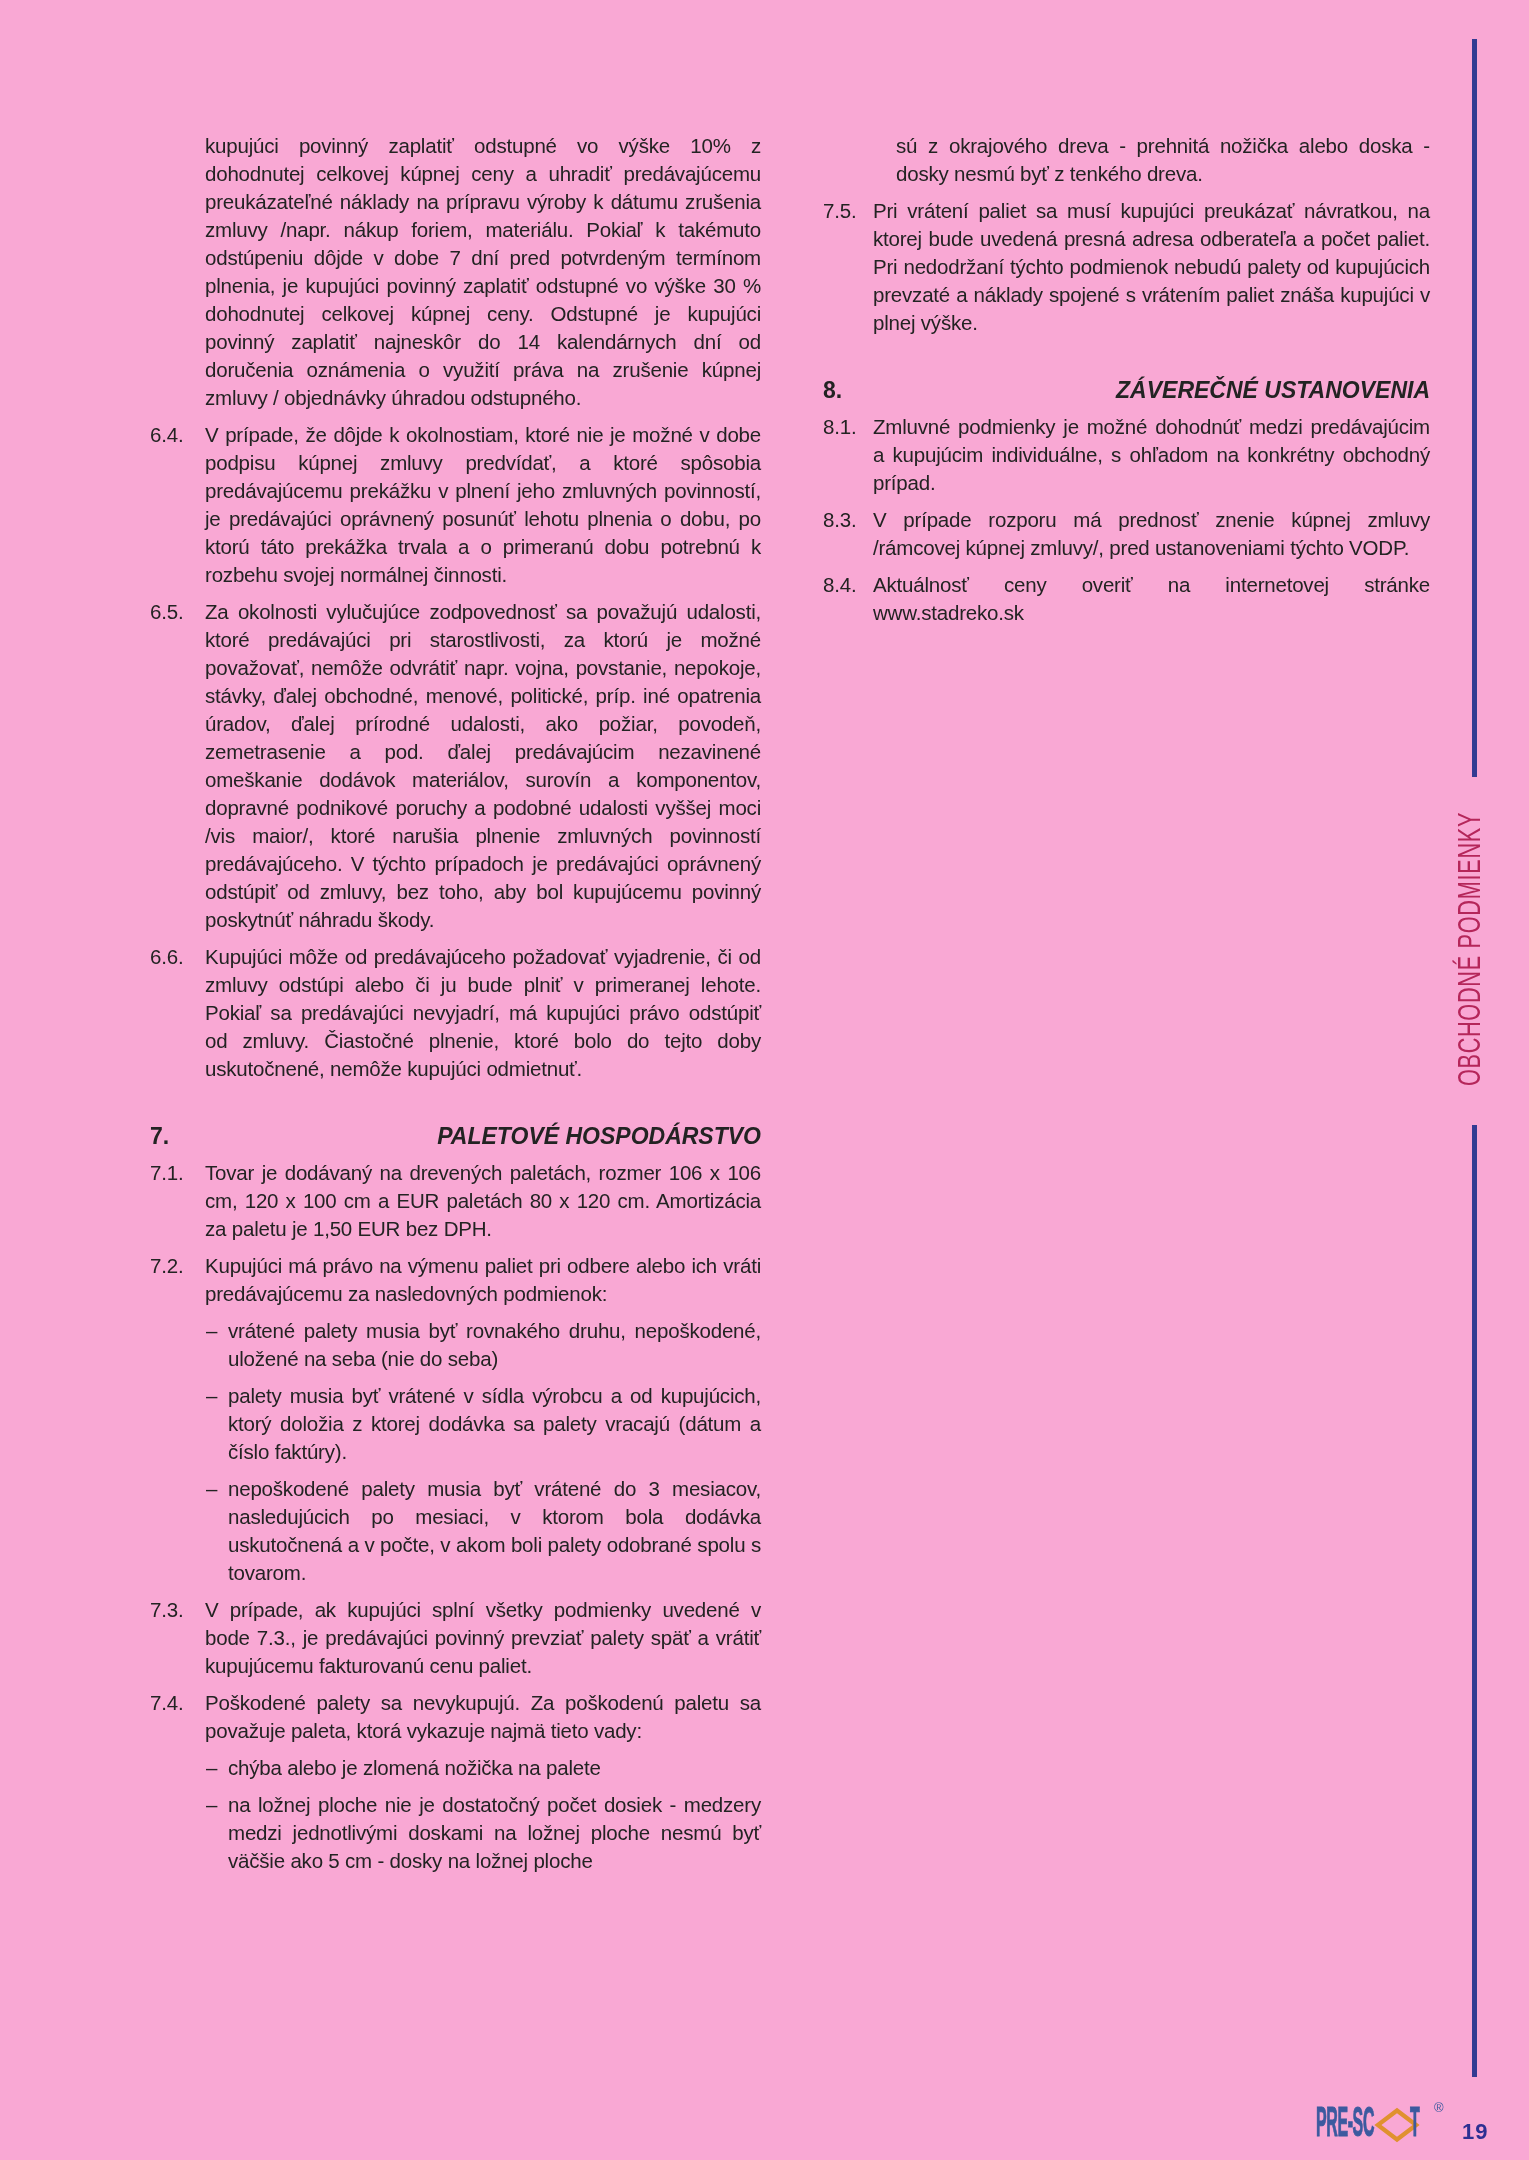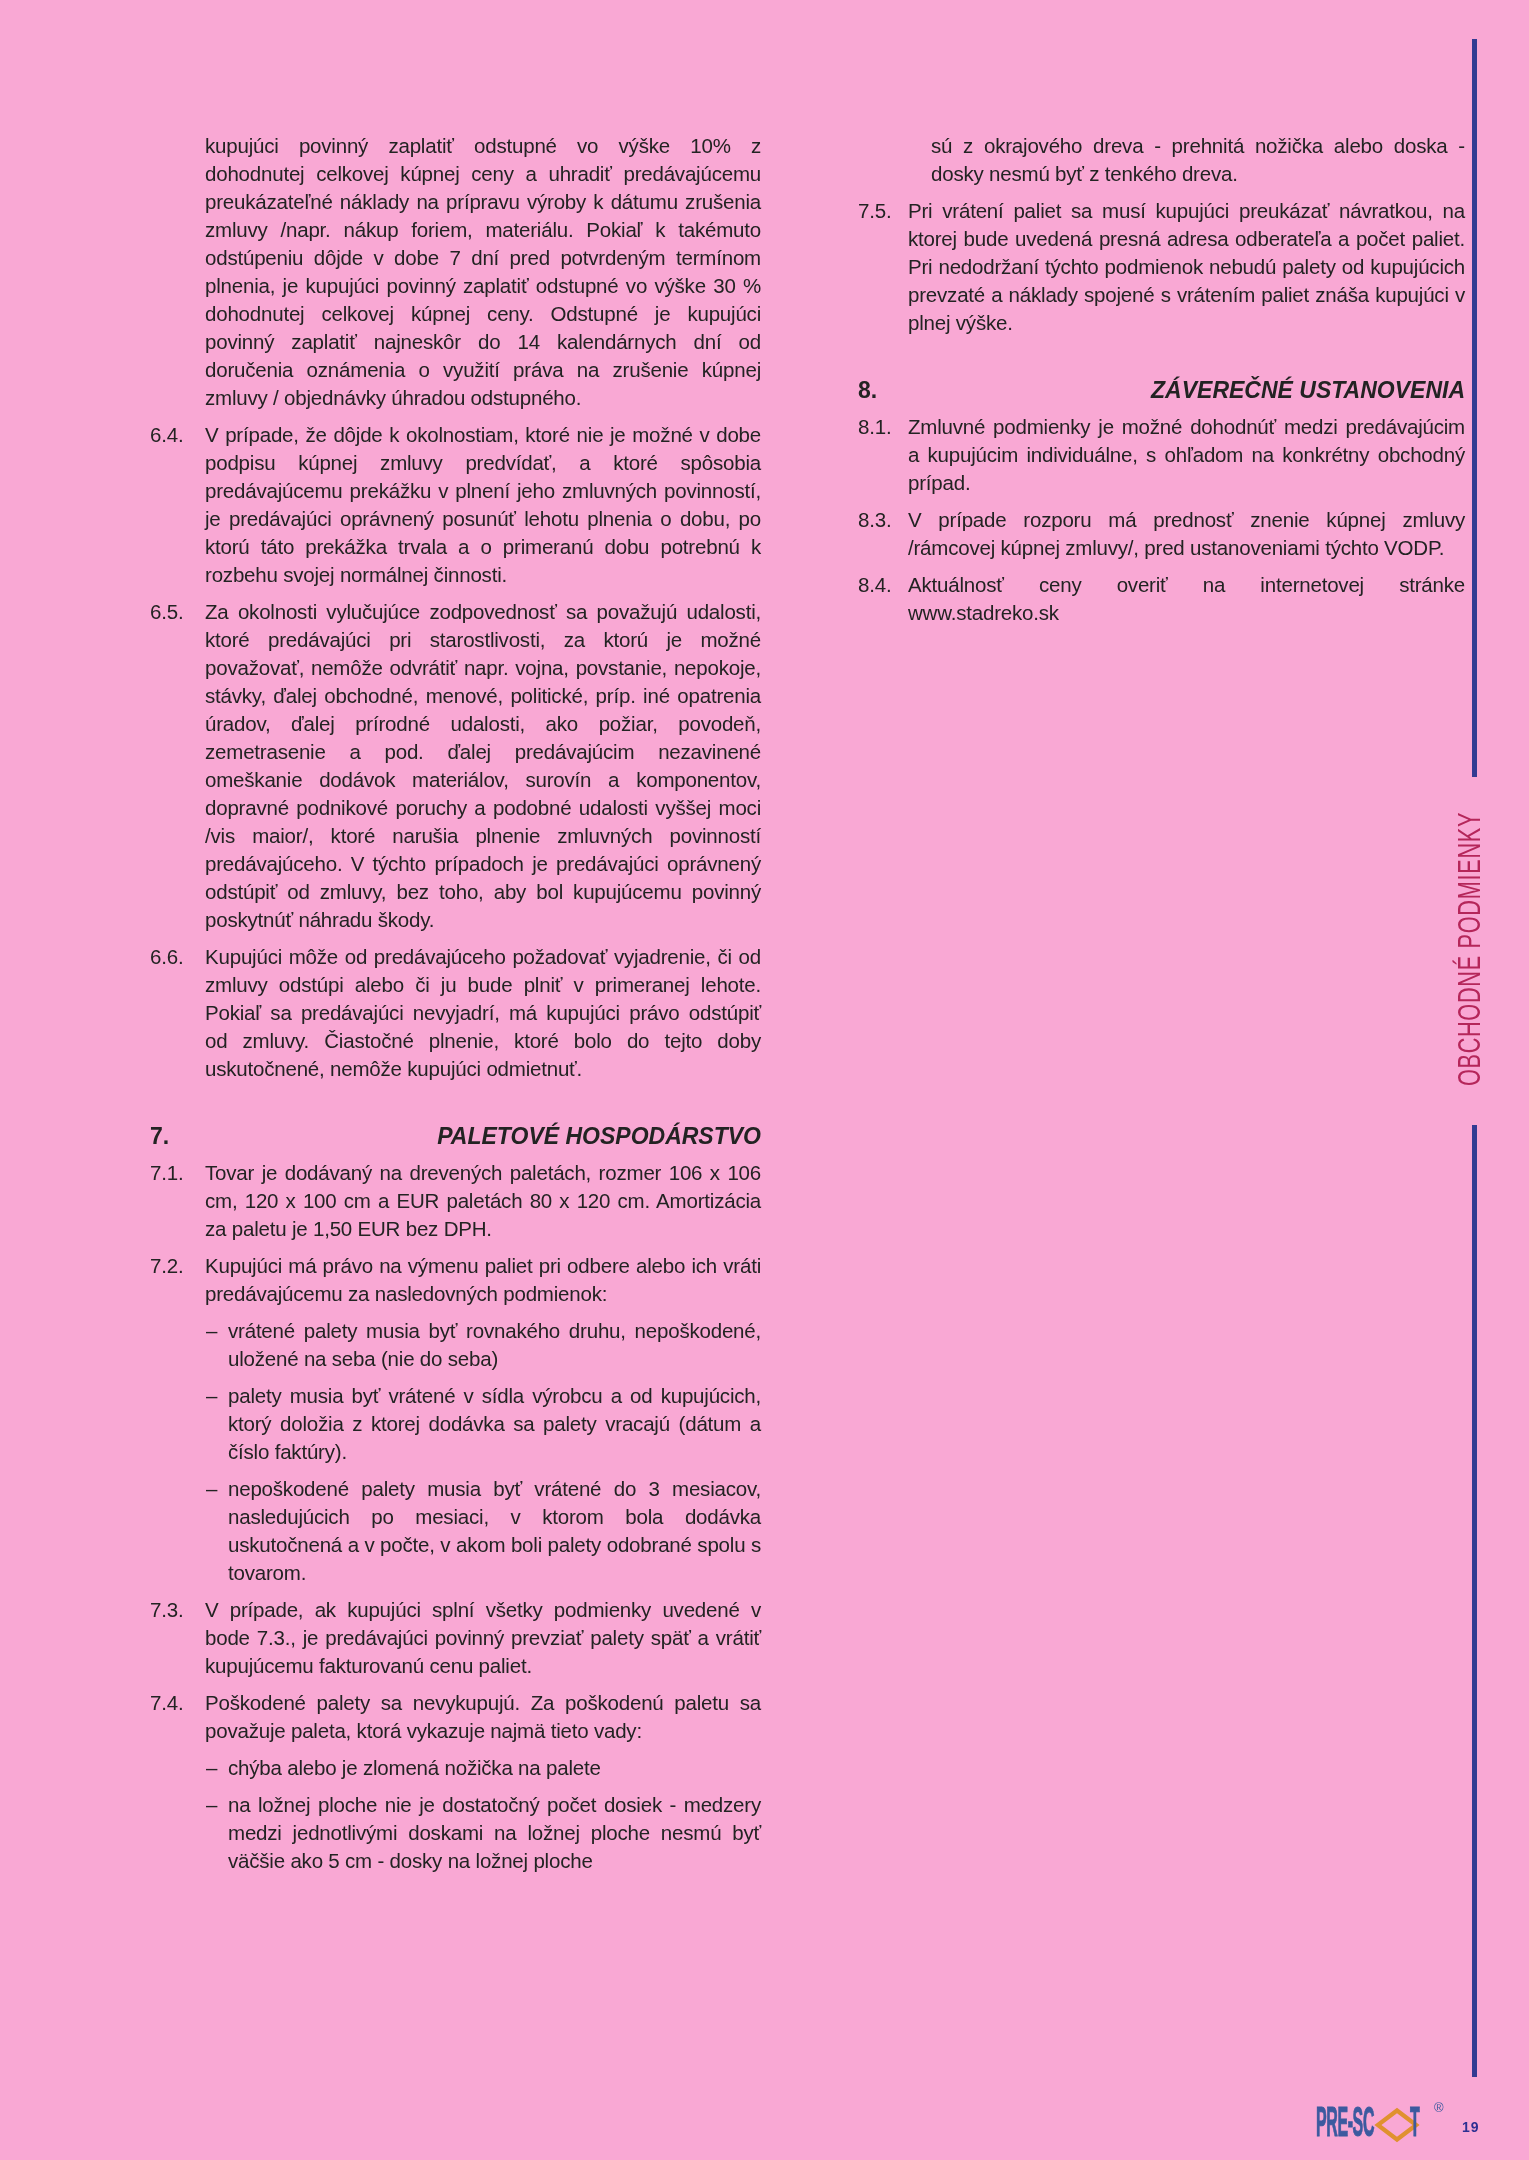--- a/index.html
+++ b/index.html
@@ -7,21 +7,21 @@
     position:relative;
     width:1529px;height:2160px;
     background:#f9a8d4;
     overflow:hidden;
     font-family:"Liberation Sans",sans-serif;
     color:#232323;
   }
   
   .col{position:absolute;top:132px;font-size:20.5px;line-height:28px;letter-spacing:-0.2px;}
   .col-left{left:150px;width:611px;}
-  .col-right{left:858px;width:607px;}
+  .col-right{left:823px;width:607px;}
   .txt,.para{margin:0;text-align:justify;}
   .para{margin-left:55px;margin-bottom:9px;}
   .item{position:relative;padding-left:55px;margin-bottom:9px;}
   .col-right .item{padding-left:50px;}
   .item .num{position:absolute;left:0;top:0;}
   .heading{position:relative;padding-left:55px;margin-top:39px;margin-bottom:9px;font-weight:bold;font-size:23px;letter-spacing:0;}
   .col-right .heading{padding-left:50px;}
   .heading .num{position:absolute;left:0;top:0;}
   .heading .txt{text-align:right;font-style:italic;}
   .bullet{position:relative;margin-left:56px;padding-left:22px;margin-bottom:9px;}
@@ -51,21 +51,21 @@
   .logo-part2{left:96px;}
   .diamond{
     position:absolute;left:67px;top:9px;
     width:22px;height:22px;border:5px solid #e0912f;
     transform:scaleY(0.76) rotate(45deg);
     background:transparent;
   }
   .reg{position:absolute;left:120px;top:0;font-size:13px;color:#3c5a9f;}
   .page-number{
     position:absolute;left:1462px;top:2119px;
-    font-size:14px;font-weight:bold;color:#2d3092;letter-spacing:1px;
+    font-size:22px;font-weight:bold;color:#2d3092;letter-spacing:1px;
   }
 </style>
 </head>
 <body>
 
 <div class="page">
 
   <main class="col col-left">
     <p class="para">kupujúci povinný zaplatiť odstupné vo výške 10% z dohodnutej celkovej kúpnej ceny a uhradiť predávajúcemu preukázateľné náklady na prípravu výroby k dátumu zrušenia zmluvy /napr. nákup foriem, materiálu. Pokiaľ k takémuto odstúpeniu dôjde v dobe 7 dní pred potvrdeným termínom plnenia, je kupujúci povinný zaplatiť odstupné vo výške 30 % dohodnutej celkovej kúpnej ceny. Odstupné je kupujúci povinný zaplatiť najneskôr do 14 kalendárnych dní od doručenia oznámenia o využití práva na zrušenie kúpnej zmluvy / objednávky úhradou odstupného.</p>
 

